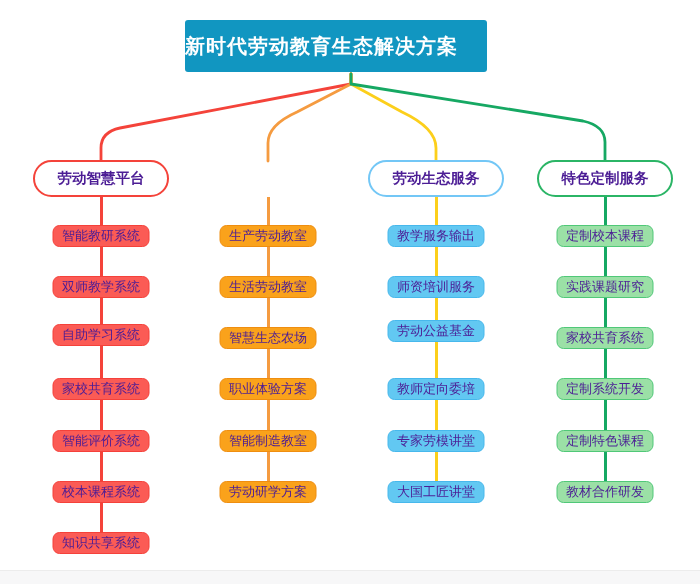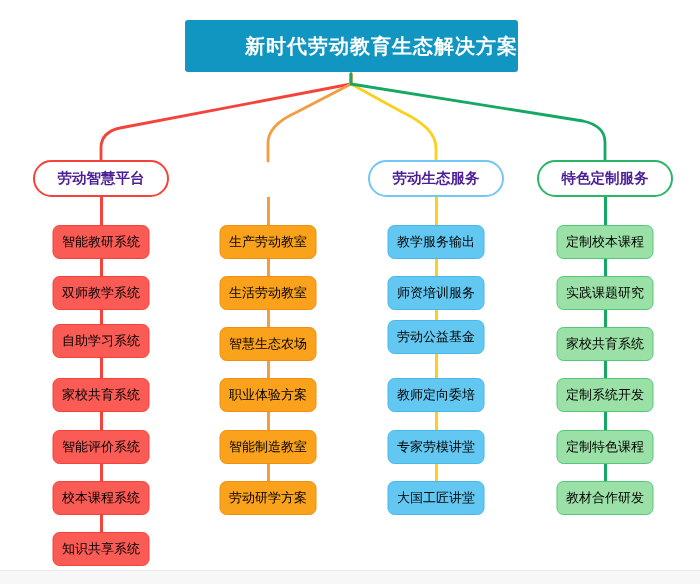--- a/index.html
+++ b/index.html
@@ -1,45 +1,45 @@
 <!DOCTYPE html>
 <html><head>
 <meta charset="utf-8">
 <style>
   html,body{margin:0;padding:0;background:#fff;}
   .canvas{
     position:relative;width:700px;height:584px;background:#ffffff;overflow:hidden;
     font-family:"Liberation Sans","DejaVu Sans",sans-serif;
   }
   .root{
-    position:absolute;left:185px;top:20px;width:333px;height:52px;
+    position:absolute;left:185px;top:20px;width:302px;height:52px;
     background:var(--root,#1196c1);border-radius:3px;
-    display:flex;align-items:center;justify-content:flex-end;
+    display:flex;align-items:center;justify-content:flex-start;
     color:#ffffff;font-size:20px;font-weight:700;letter-spacing:1px;
   }
   svg.connectors{position:absolute;left:0;top:0;pointer-events:none;}
   .branch{position:absolute;top:160px;width:140px;height:420px;}
   .spine{
     position:absolute;left:calc(50% - 1.5px);top:37px;width:3px;height:298px;
     background:var(--line,#ccc);
   }
   .branch.tall .spine{height:349px;}
   .header{
     position:absolute;top:0;left:50%;transform:translateX(-50%);
     width:136px;height:37px;box-sizing:border-box;
     background:#ffffff;border:2px solid var(--header-border,#999);border-radius:19px;
     display:flex;align-items:center;justify-content:center;
     font-size:14.5px;font-weight:700;color:#4c1d95;white-space:nowrap;
   }
   .item{
     position:absolute;left:50%;transform:translateX(-50%);
-    width:97px;height:34px;box-sizing:border-box;
+    width:97px;height:22px;box-sizing:border-box;
     background:var(--item-fill,#eee);border:1.5px solid var(--item-border,#bbb);
     border-radius:7px;display:flex;align-items:center;justify-content:center;
-    font-size:13px;font-weight:500;color:#000000;white-space:nowrap;
+    font-size:13px;font-weight:500;color:#4c1d95;white-space:nowrap;
   }
   .footer-strip{
     position:absolute;left:0;bottom:0;width:100%;height:14px;
     background:#f7f7f8;border-top:1px solid #ececec;box-sizing:border-box;
   }
 </style>
 </head>
 <body>
 
 <div class="canvas" style="--root: #1196c1;">

